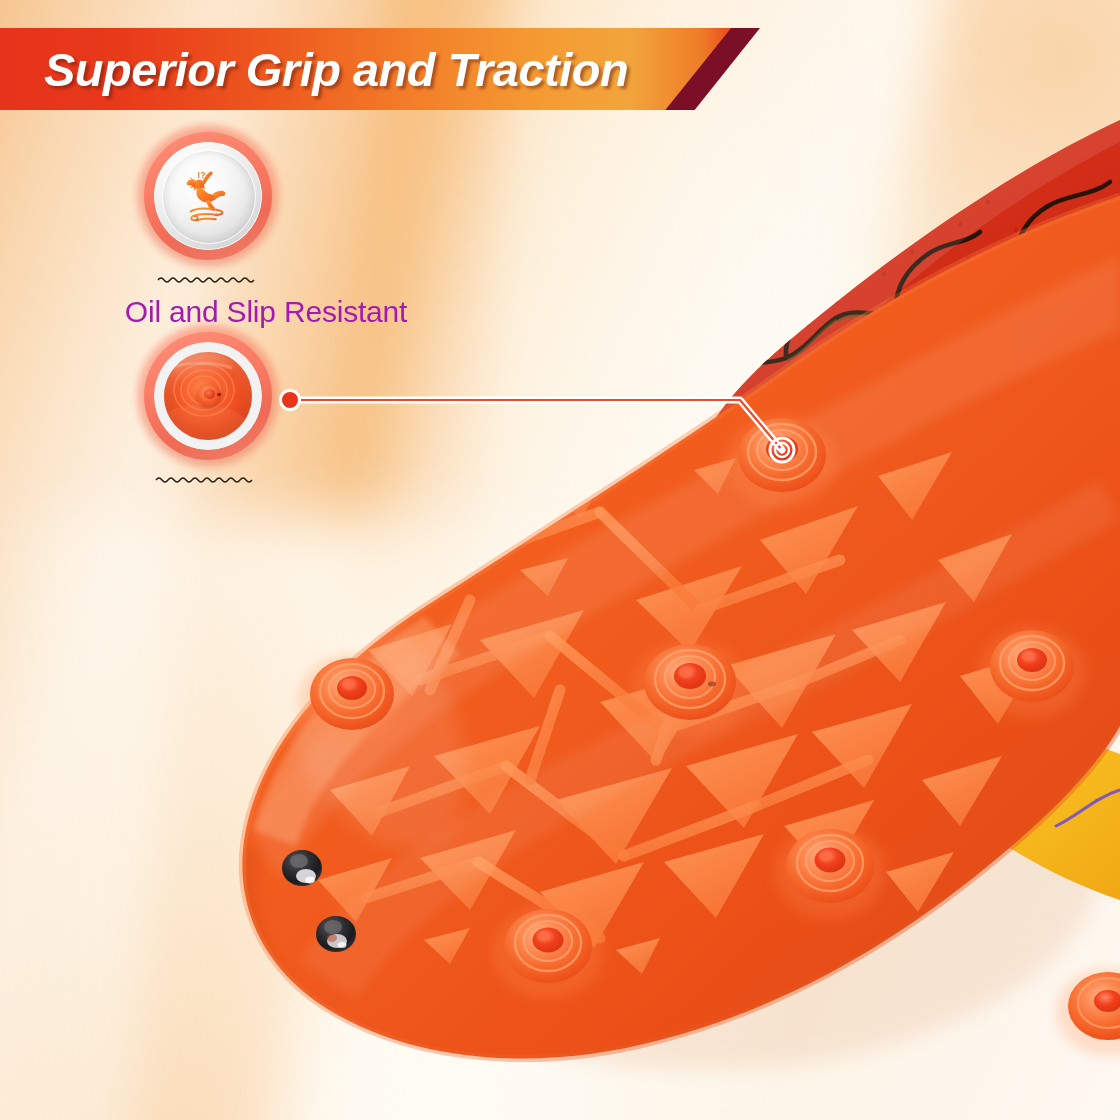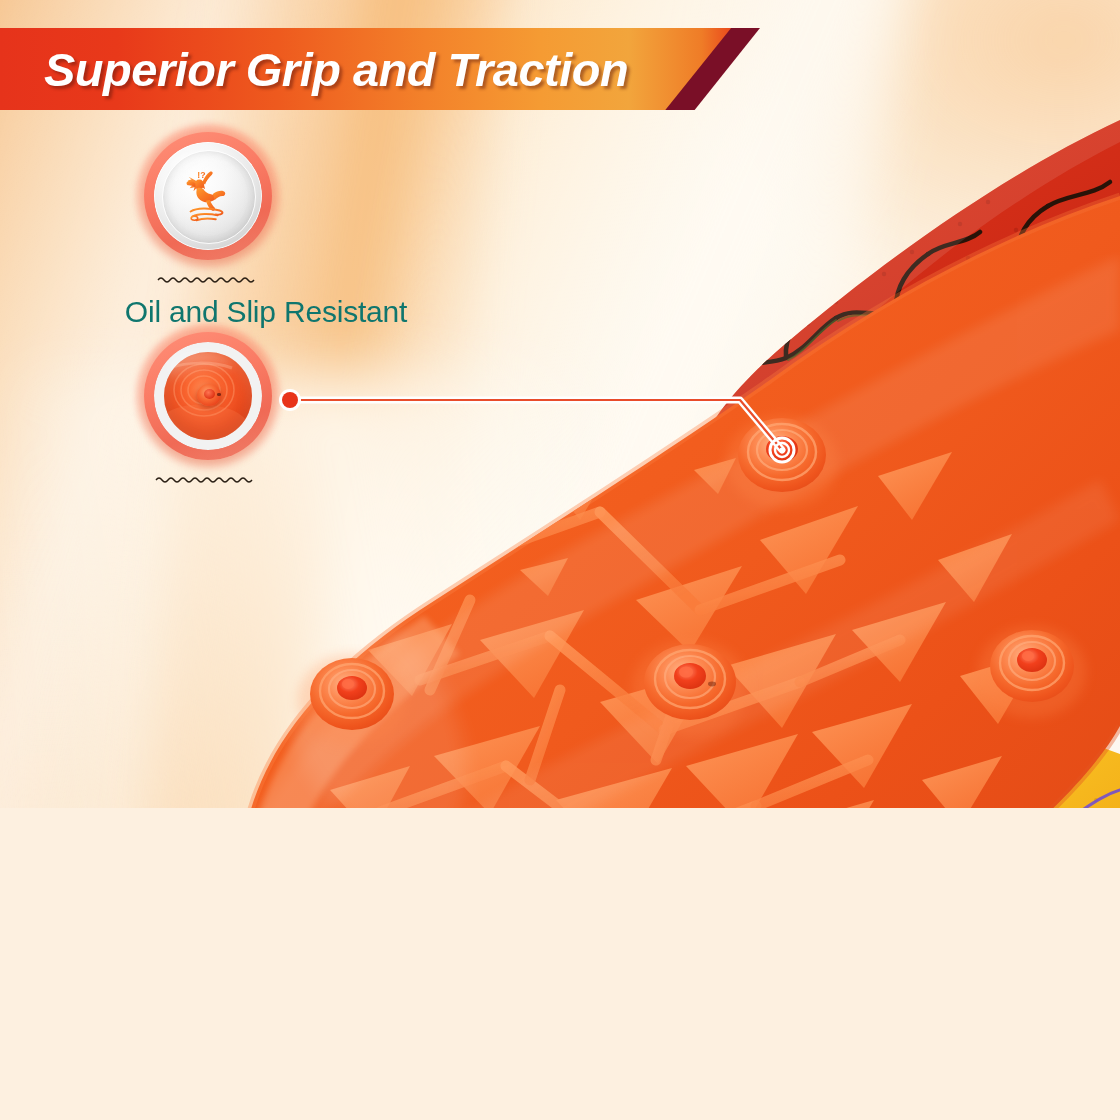--- a/index.html
+++ b/index.html
@@ -7,21 +7,21 @@
   body {
     font-family:"Liberation Sans", sans-serif;
     overflow:hidden;
     position:relative;
     background:#fdf0e0;
   }
 
   
   #stage{
     position:absolute; inset:0;
-    width:1120px; height:808px;
+    width:1120px; height:1120px;
     overflow:hidden;
     padding-left:13px;
   }
 
   
   .bg-base{
     position:absolute; inset:0;
     background:
       linear-gradient(115deg,
         #f6c38c 0%,
@@ -242,21 +242,21 @@
 
   
   .squiggle{
     margin-top:14px;
     display:block;
   }
 
   
   .feature-label{
     margin-top:8px;
-    color:#0f766e;
+    color:#a21caf;
     font-size:30px;
     line-height:1.22;
     font-weight:500;
     letter-spacing:-0.2px;
     font-family:"Liberation Sans", sans-serif;
     white-space:pre-line;
   }
 
   #feature-1{ left:86px; top:132px; width:360px; }
   #feature-1 .badge{ margin-left:58px; }

